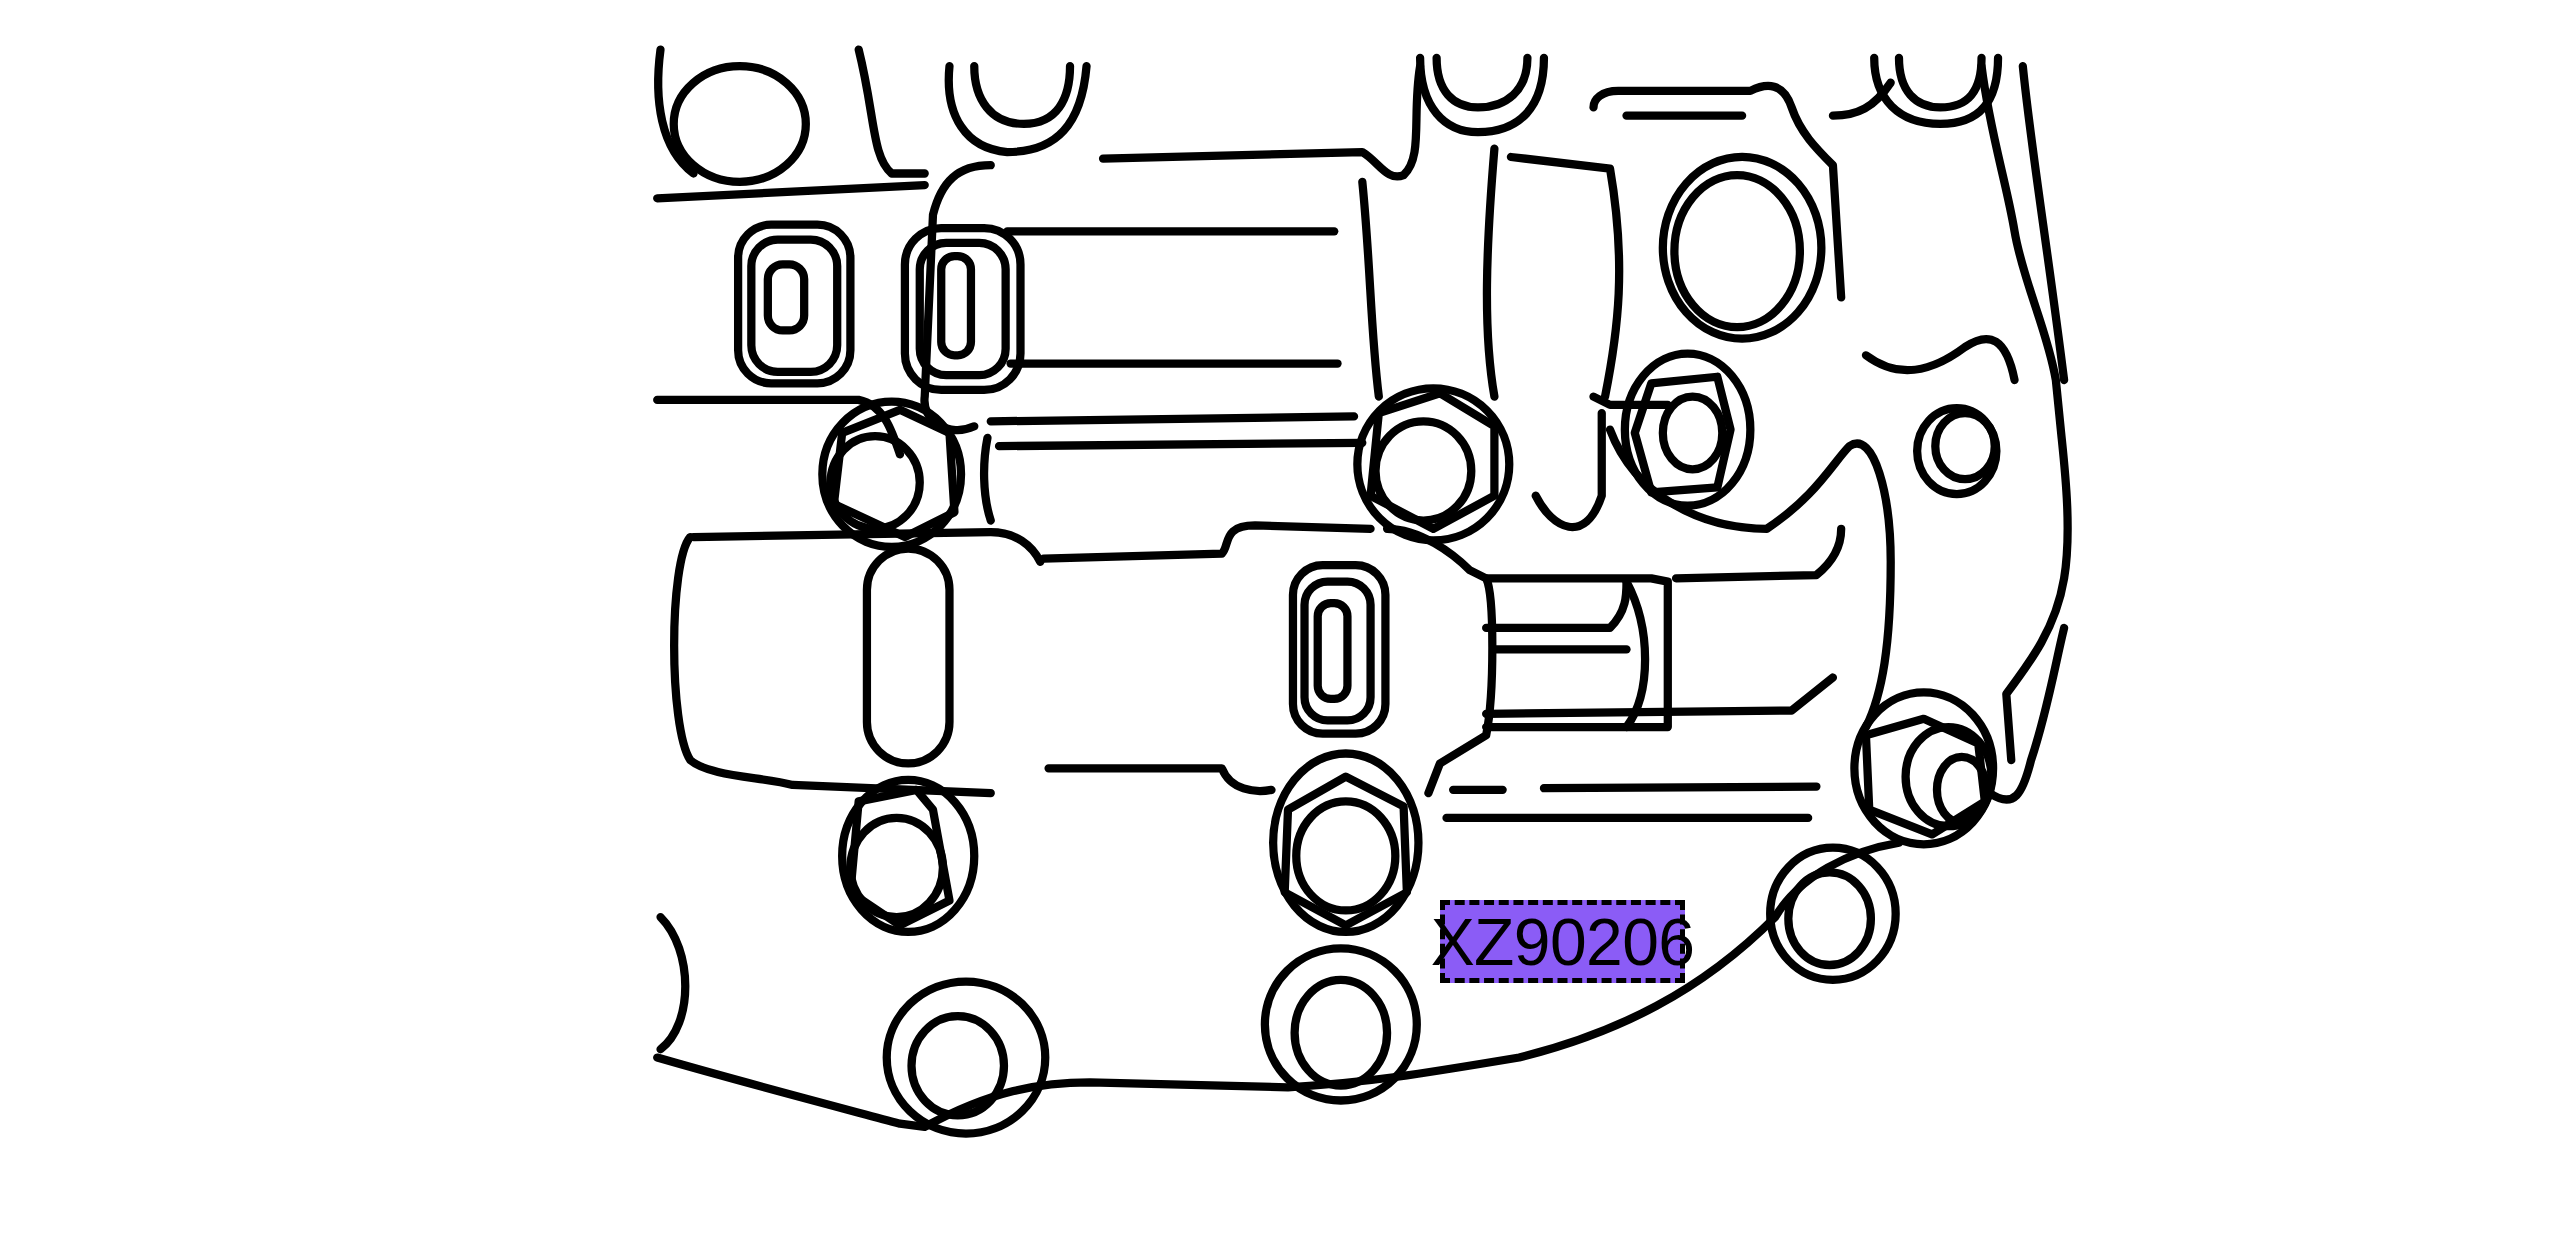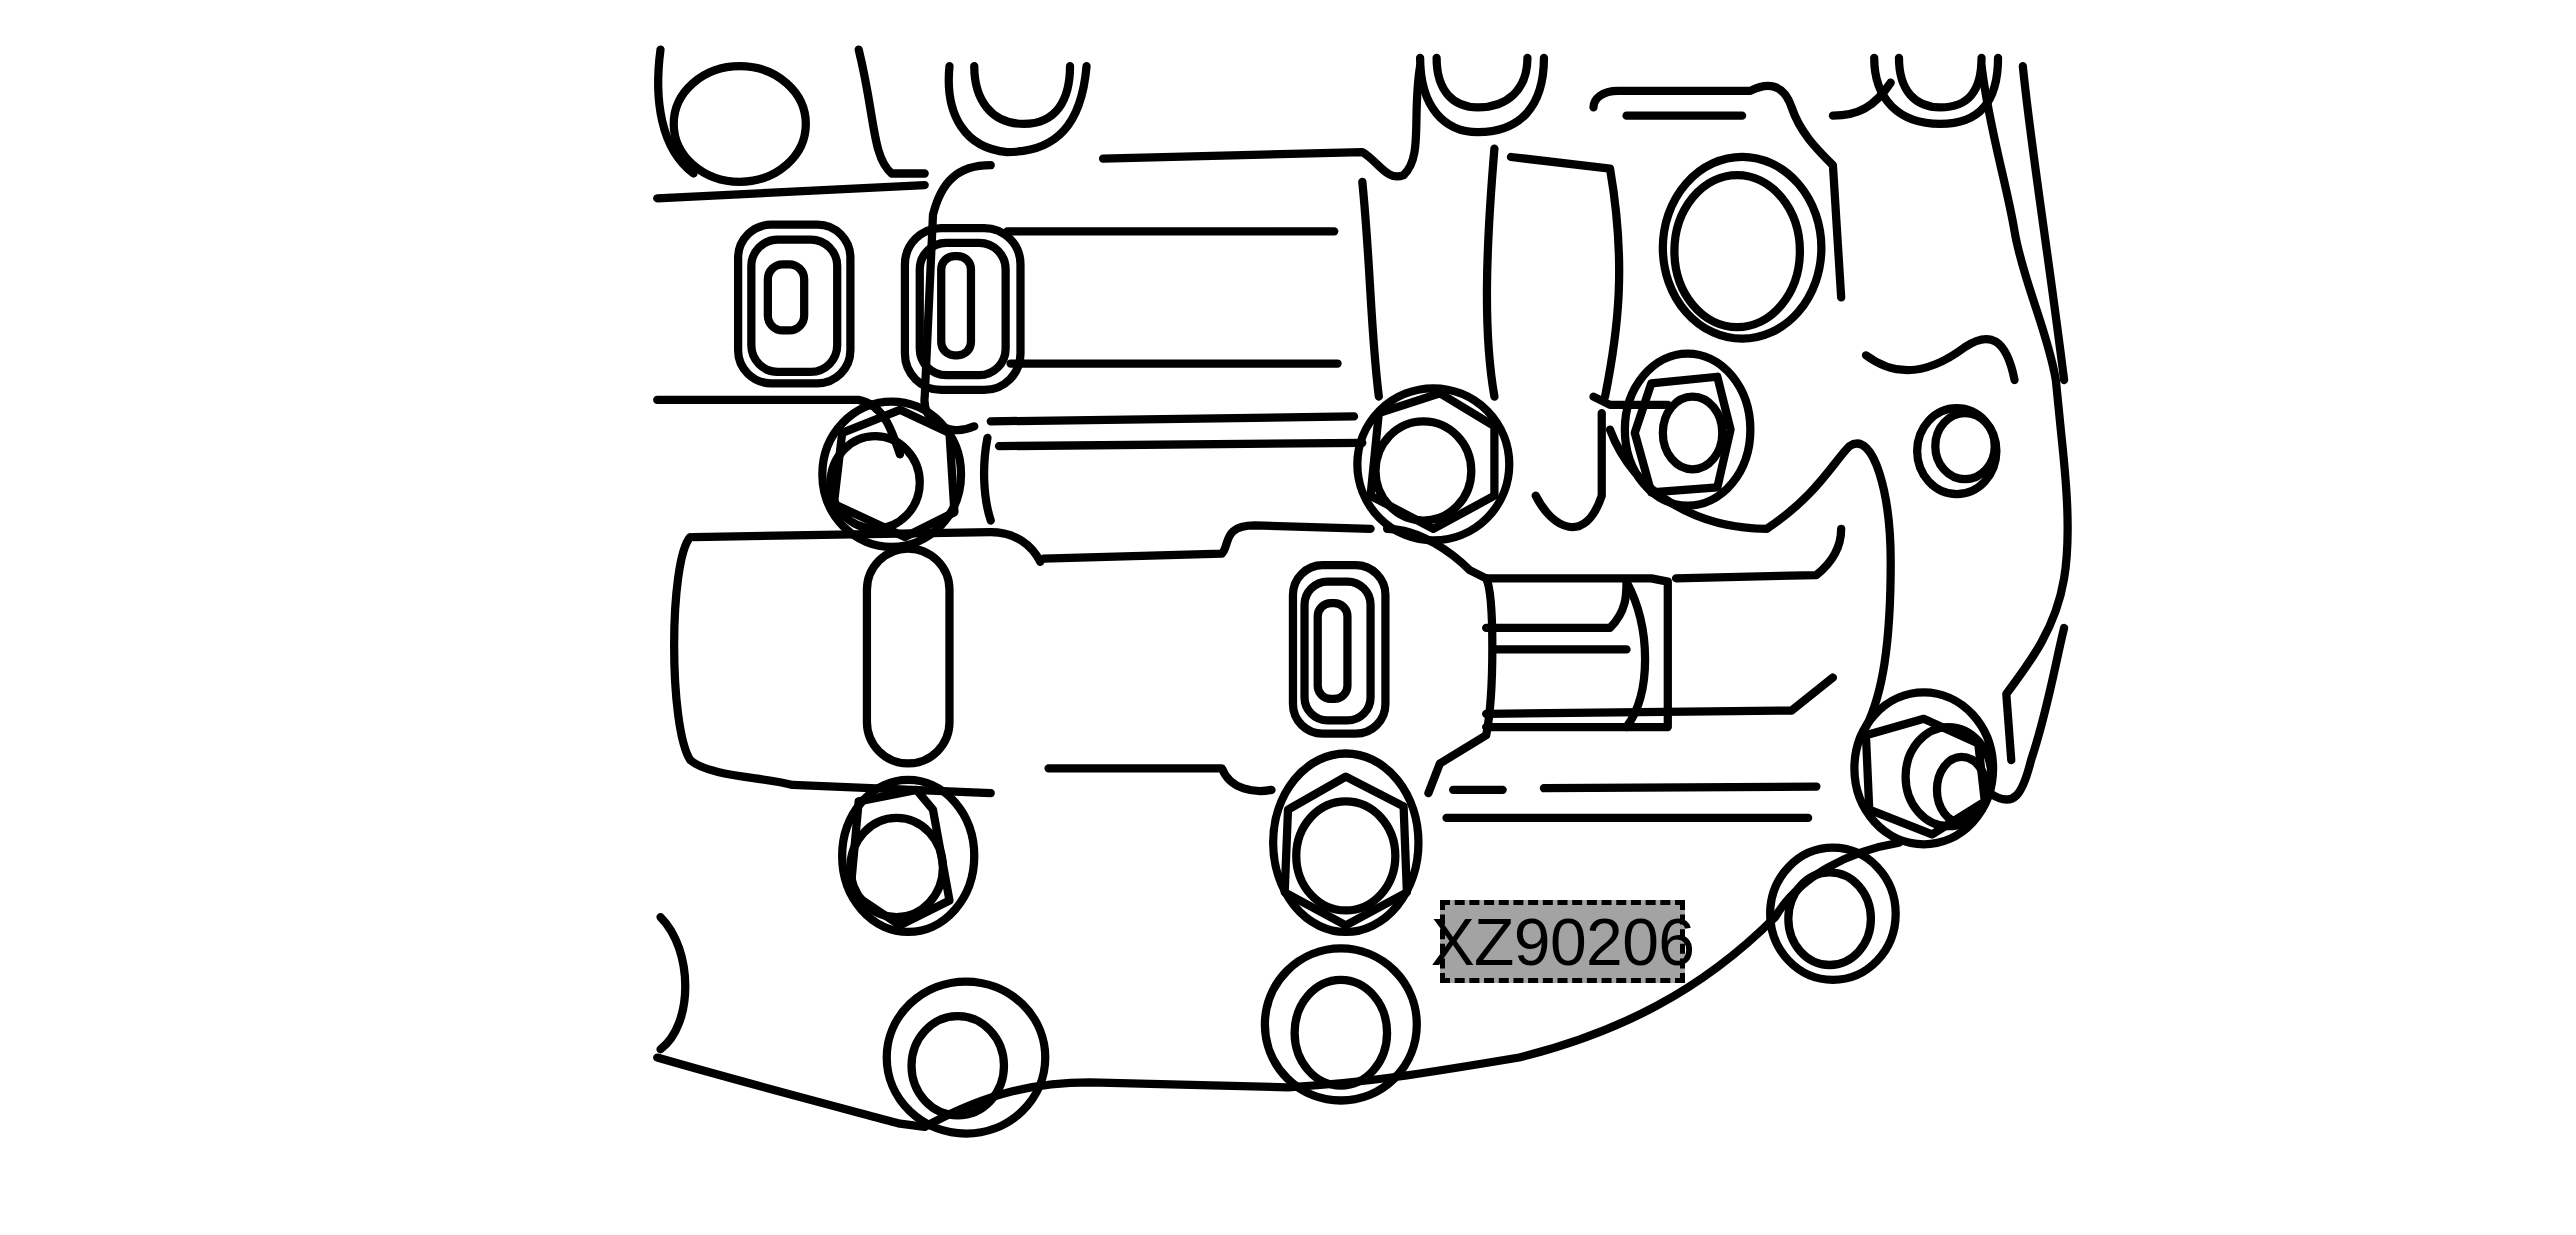--- a/index.html
+++ b/index.html
@@ -1,21 +1,21 @@
 <!DOCTYPE html>
 <html style="font-size:10.2px"><head>
 <meta charset="utf-8">
 <style>
   html, body { margin: 0; padding: 0; background: #ffffff; }
   body { width: 2576px; height: 1236px; overflow: hidden; position: relative; font-family: "Liberation Sans", sans-serif; }
   #drawing { position: absolute; left: 0; top: 0; width: 2576px; height: 1236px; }
   .ln { fill: none; stroke: #000; stroke-width: 5; stroke-linecap: round; stroke-linejoin: round; }
   .fig-label-box {
     position: absolute; left: 1440px; top: 900px; width: 245px; height: 83px;
-    border: 5.7px dashed #000; box-sizing: border-box; background: #a3a3a3;
+    border: 5.7px dashed #000; box-sizing: border-box; background: #8b5cf6;
     display: flex; align-items: center; justify-content: center;
   }
   .fig-label-text { font-family: "Liberation Sans", sans-serif; font-size: 66px; color: #000; letter-spacing: -0.6px; line-height: 1; }
 </style>
 </head>
 <body>
 
 <svg id="drawing" viewBox="0 0 1560 748" preserveAspectRatio="none" xmlns="http://www.w3.org/2000/svg">
   <g>
 

